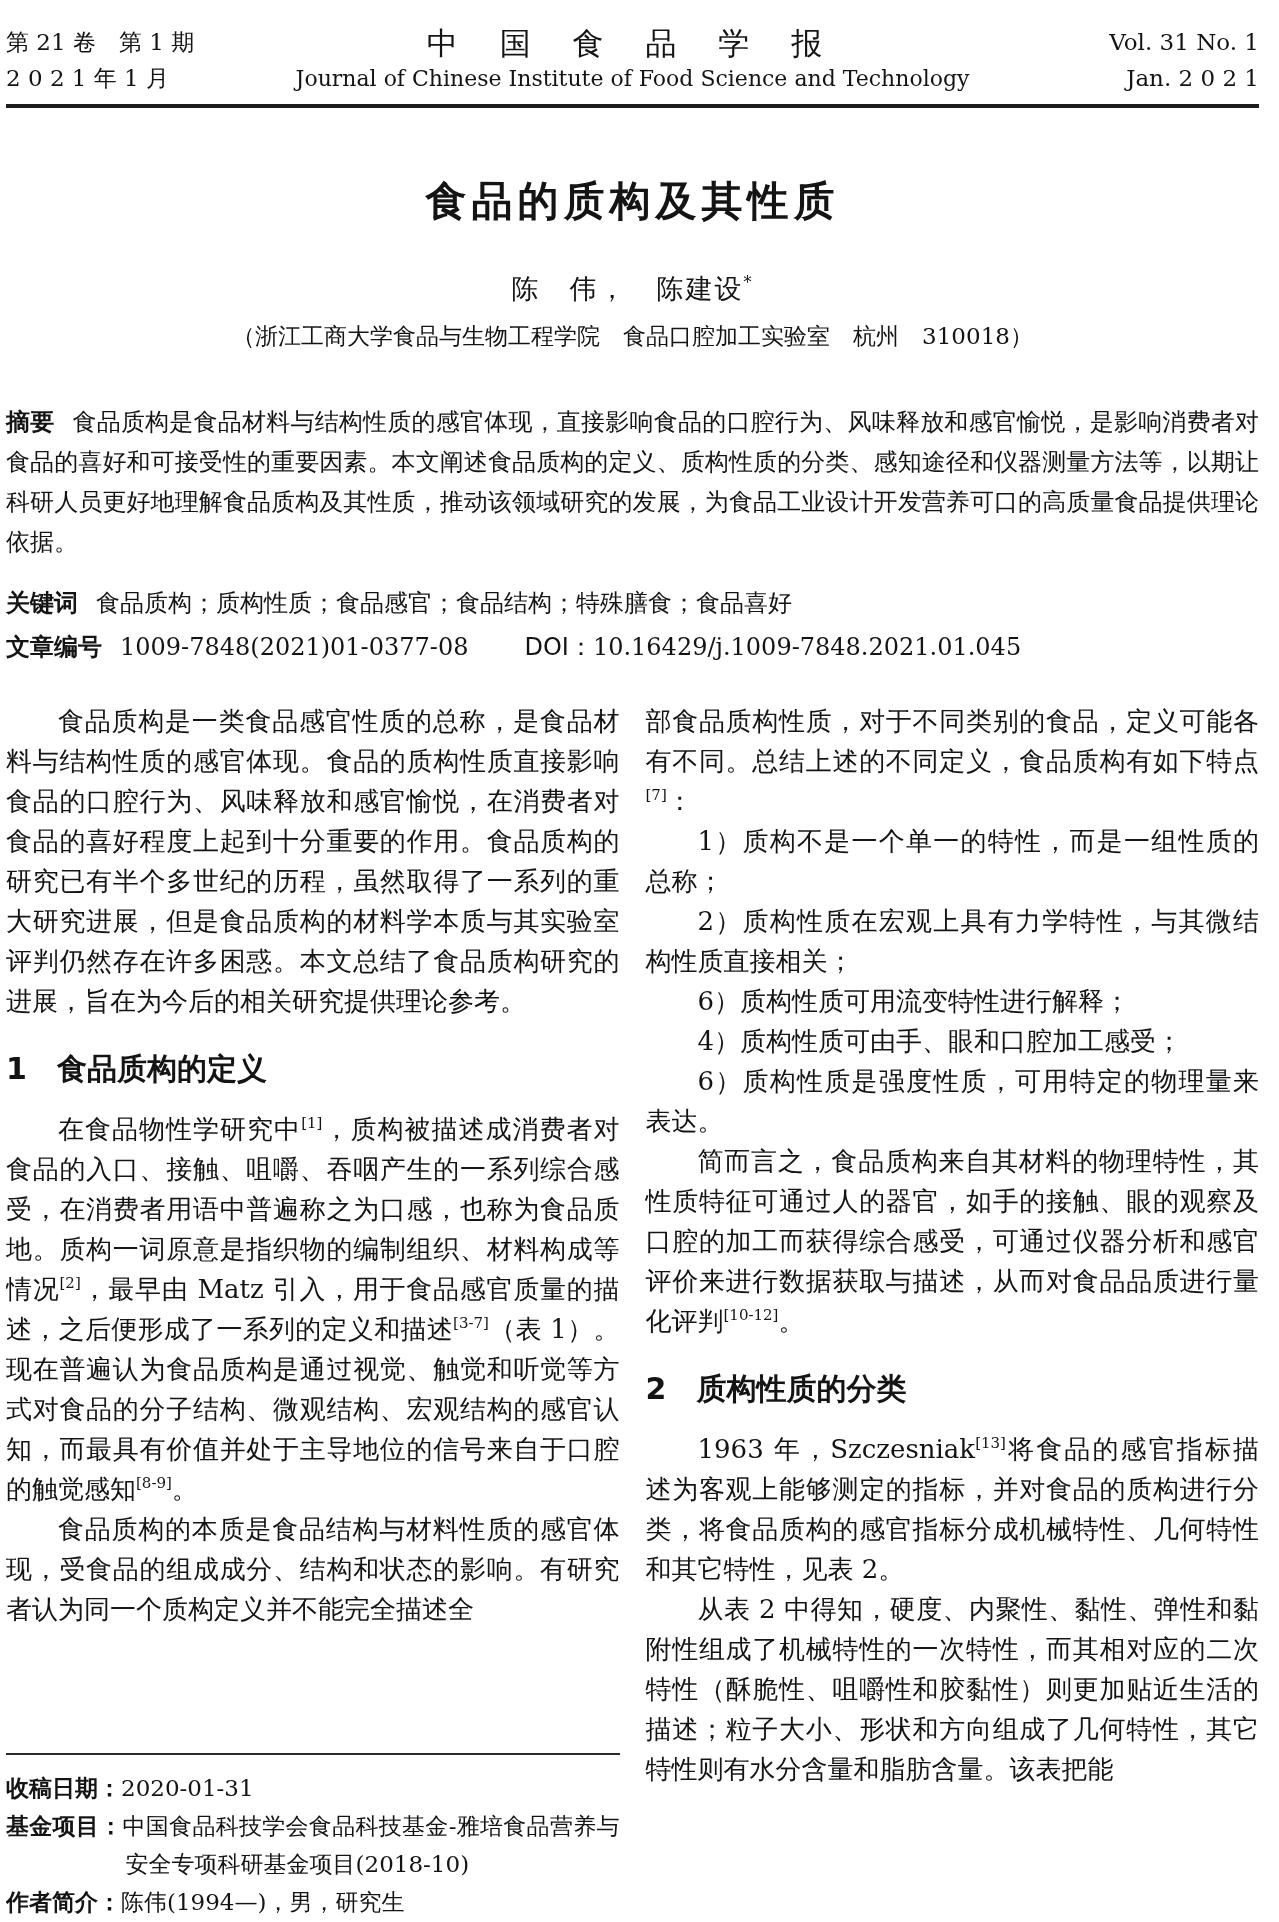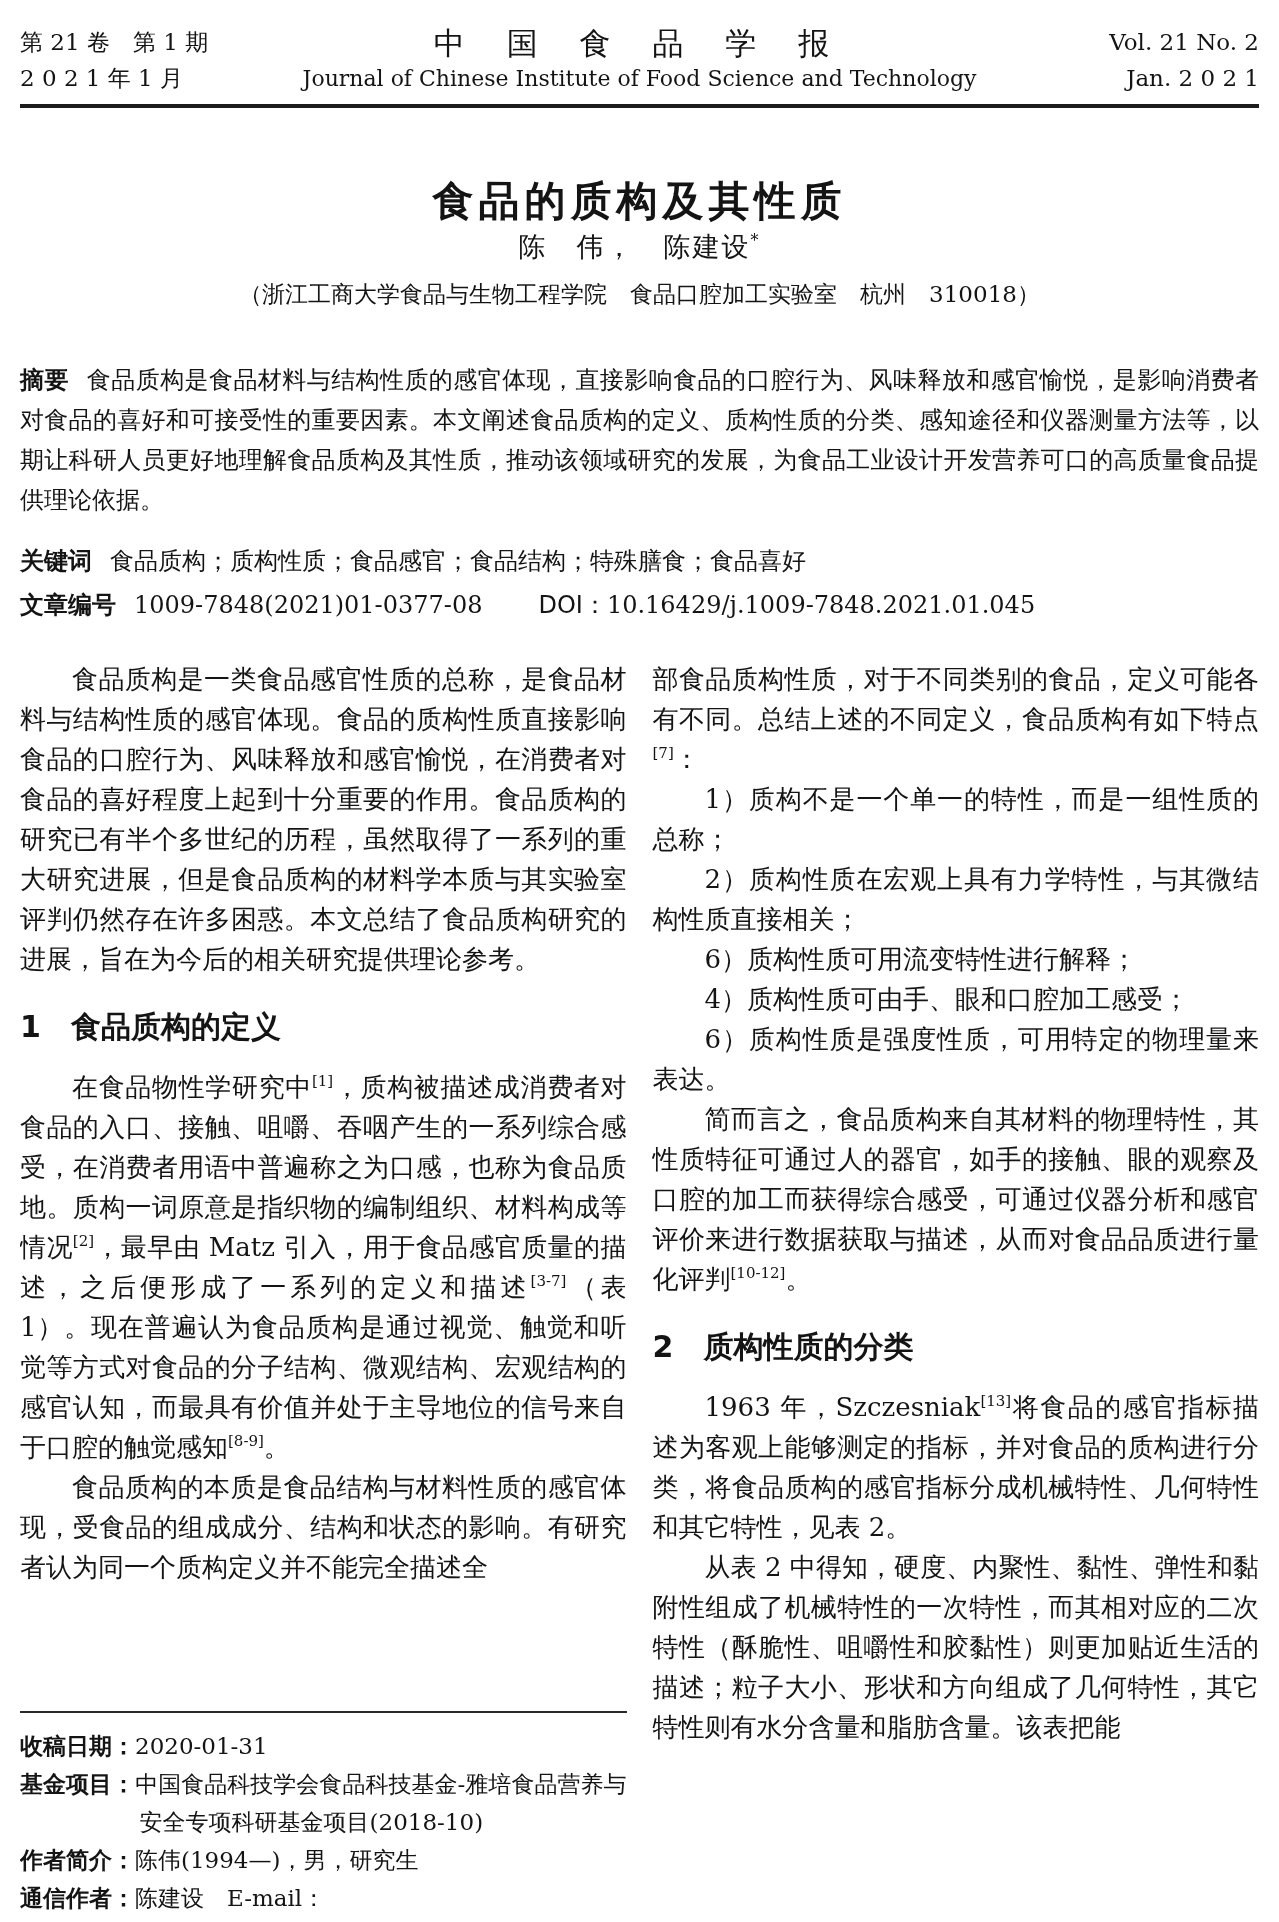--- a/index.html
+++ b/index.html
@@ -3,39 +3,39 @@
 <meta charset="utf-8">
 <style>
   * { box-sizing: border-box; }
   html,body { margin:0; padding:0; }
   body {
     width:1279px; height:1922px;
     background:#ffffff; color:#141414;
     font-family:"DejaVu Serif", serif;
     overflow:hidden;
   }
-  .page { width:1279px; height:1922px; padding:24px 20px 0 20px; position:relative; }
+  .page { width:1279px; height:1922px; padding:24px 20px 0 6px; position:relative; }
 
   
   .jheader { display:flex; justify-content:space-between; align-items:flex-start; }
   .jh-side { width:270px; font-size:23px; line-height:36px; white-space:nowrap; }
   .jh-left  { text-align:left; }
   .jh-right { text-align:right; }
   .jh-center { flex:1; text-align:center; }
   .jh-cn { font-size:31px; letter-spacing:16px; line-height:38px; }
   .jh-en { font-size:22px; line-height:34px; }
   .double-rule { margin-top:8px; height:4px; border-top:2px solid #1c1c1c; border-bottom:2px solid #1c1c1c; }
 
   
   .art-title {
     margin:66px 0 0 0; text-align:center;
     font-family:"DejaVu Sans", sans-serif; font-weight:bold;
     font-size:41px; letter-spacing:5px;
   }
-  .authors { text-align:center; font-size:27px; letter-spacing:2px; }
+  .authors { margin-top:42px; text-align:center; font-size:27px; letter-spacing:2px; }
   .authors sup { font-size:16px; }
   .affil { margin-top:14px; text-align:center; font-size:23px; }
 
   
   .abstract { margin-top:50px; font-size:24px; line-height:40px; text-align:justify; }
   .blabel { font-family:"DejaVu Sans", sans-serif; font-weight:bold; margin-right:18px; }
   .kwline { margin-top:21px; font-size:24px; line-height:40px; }
   .idline { margin-top:4px; font-size:24px; line-height:40px; }
   .doi-label { font-family:"DejaVu Sans", sans-serif; font-weight:normal; margin-left:56px; }
 
@@ -68,21 +68,21 @@
   <div class="jheader">
     <div class="jh-side jh-left">
       <div>第 21 卷　第 1 期</div>
       <div>2 0 2 1 年 1 月</div>
     </div>
     <div class="jh-center">
       <div class="jh-cn">中 国 食 品 学 报</div>
       <div class="jh-en">Journal of Chinese Institute of Food Science and Technology</div>
     </div>
     <div class="jh-side jh-right">
-      <div>Vol. 21  No. 2</div>
+      <div>Vol. 31  No. 1</div>
       <div>Jan. 2 0 2 1</div>
     </div>
   </div>
   <div class="double-rule"></div>
 
   <h1 class="art-title">食品的质构及其性质</h1>
   <div class="authors"><span>陈　伟，　陈建设</span><sup>*</sup></div>
   <div class="affil">（浙江工商大学食品与生物工程学院　食品口腔加工实验室　杭州　310018）</div>
 
   <div class="abstract">

